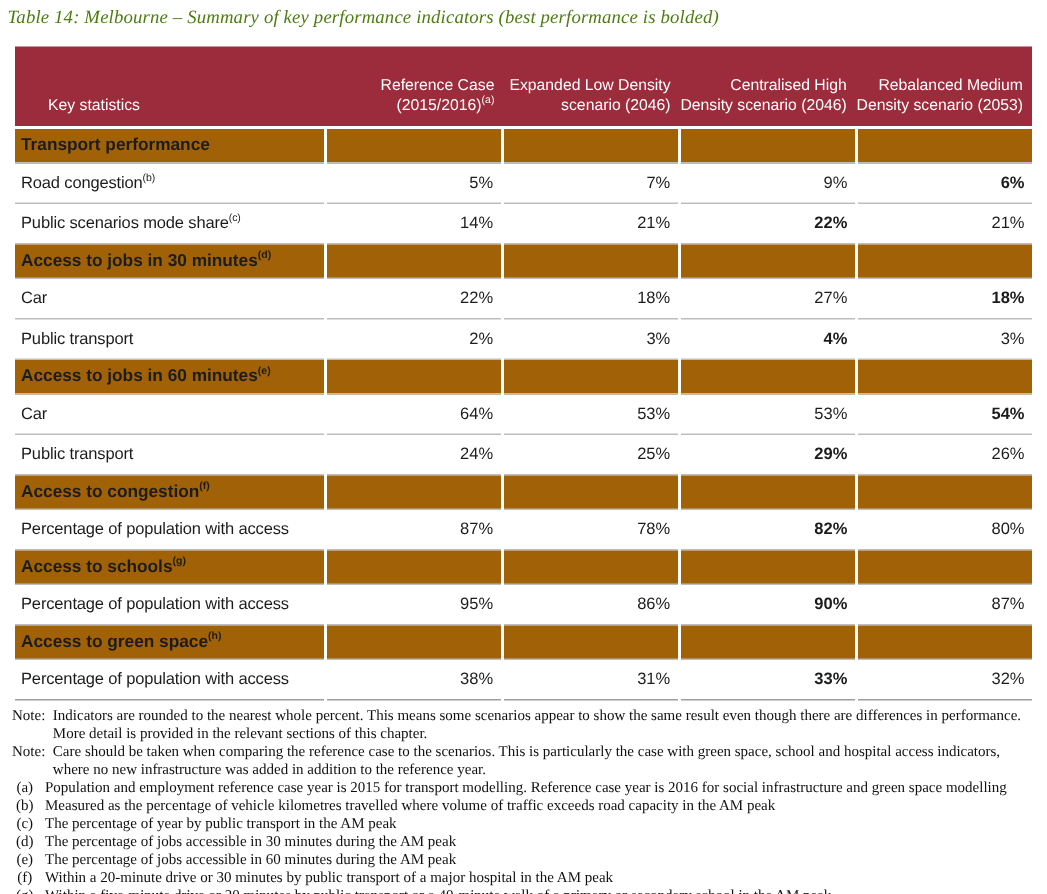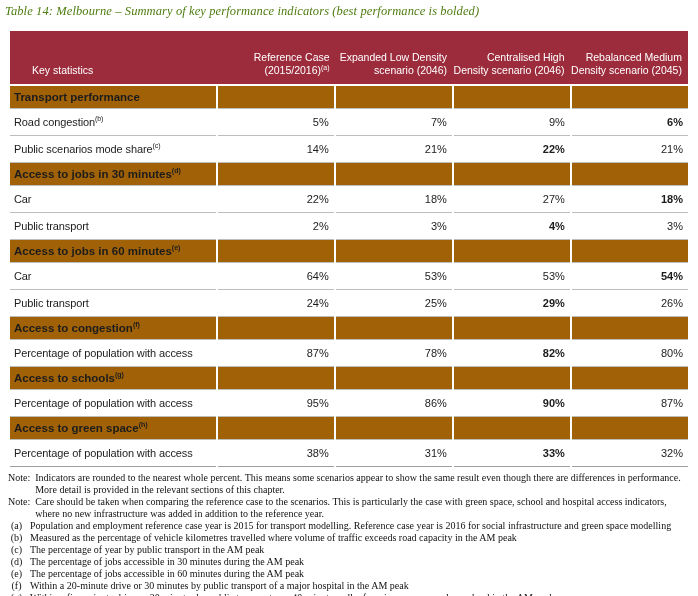--- a/index.html
+++ b/index.html
@@ -108,21 +108,21 @@
       <div class="hcell val">
         <span>Reference Case (2015/2016)</span><sup>(a)</sup>
       </div>
       <div class="hcell val">
         <span>Expanded Low Density scenario (2046)</span><sup></sup>
       </div>
       <div class="hcell val">
         <span>Centralised High Density scenario (2046)</span><sup></sup>
       </div>
       <div class="hcell val">
-        <span>Rebalanced Medium Density scenario (2045)</span><sup></sup>
+        <span>Rebalanced Medium Density scenario (2053)</span><sup></sup>
       </div>
     </div>
 
     <table class="kpi-body">
       <colgroup>
         <col style="width:30.7%">
         <col style="width:17.325%">
         <col style="width:17.325%">
         <col style="width:17.325%">
         <col style="width:17.325%">

